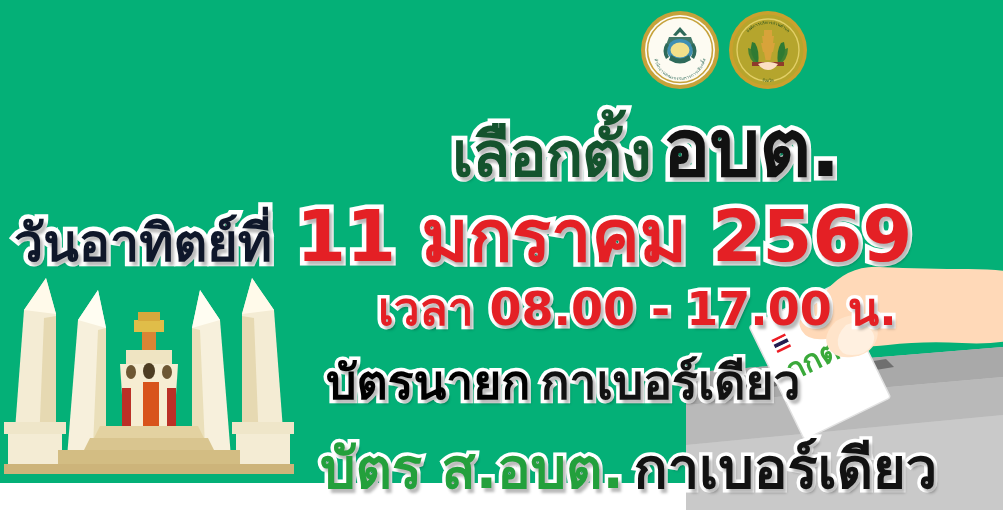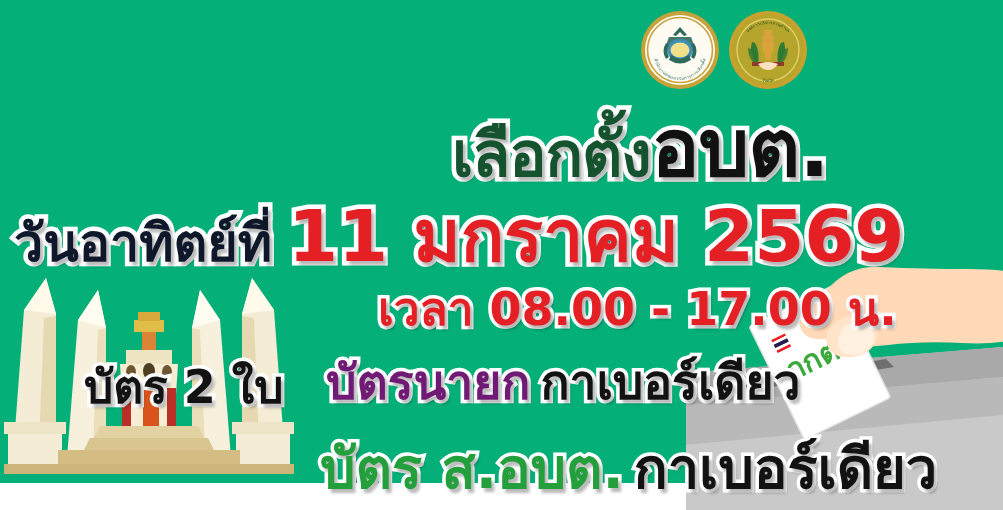--- a/index.html
+++ b/index.html
@@ -40,32 +40,32 @@
     text-shadow:3px 4px 3px rgba(0,0,0,.28);
   }
   .ol-w-thin{
     -webkit-text-stroke:7px #ffffff;
     paint-order:stroke fill;
     text-shadow:3px 4px 3px rgba(0,0,0,.28);
   }
 
   .l-head{left:452px;top:84px;font-size:62px;letter-spacing:-1px;}
   .l-head .small{color:#14532d;font-size:62px;}
-  .l-head .big{color:#111111;font-size:80px;margin-left:1px;}
+  .l-head .big{color:#111111;font-size:80px;margin-left:12px;}
 
   .l-date{left:14px;top:178px;font-size:64px;}
   .l-date .w1{color:#0f172a;font-size:52px;}
-  .l-date .w2{color:#e42025;font-size:72px;margin-left:16px;text-align:center;}
+  .l-date .w2{color:#e42025;font-size:72px;margin-left:24px;text-align:center;}
 
   .l-time{left:330px;top:272px;font-size:46px;color:#e42025;padding-left:48px;}
 
   .l-two{left:84px;top:350px;font-size:46px;color:#121212;}
 
   .l-mayor{left:326px;top:344px;font-size:48px;}
-  .l-mayor .pink{color:#701a75;}
+  .l-mayor .pink{color:#000000;}
   .l-mayor .blk{color:#121212;margin-left:10px;}
 
   .l-member{left:320px;top:424px;font-size:56px;}
   .l-member .grn{color:#23a03c;}
   .l-member .blk{color:#121212;margin-left:10px;}
 
   .hidden-label{position:absolute;width:1px;height:1px;overflow:hidden;
                 clip:rect(0 0 0 0);white-space:nowrap;}
 </style>
 </head>
@@ -213,21 +213,20 @@
   <div class="txt l-head ol-w">
     <span class="small">เลือกตั้ง</span><span class="big">อบต.</span>
   </div>
 
   <div class="txt l-date ol-w">
     <span class="w1">วันอาทิตย์ที่</span><span class="w2">11 มกราคม 2569</span>
   </div>
 
   <div class="txt l-time ol-w-thin">เวลา 08.00 - 17.00 น.</div>
 
-  <div class="txt l-two ol-w-thin">บัตร 2 ใบ</div>
 
   <div class="txt l-mayor ol-w-thin">
     <span class="pink">บัตรนายก</span><span class="blk">กาเบอร์เดียว</span>
   </div>
 
   <div class="txt l-member ol-w-thin">
     <span class="grn">บัตร ส.อบต.</span><span class="blk">กาเบอร์เดียว</span>
   </div>
 
 </div>

